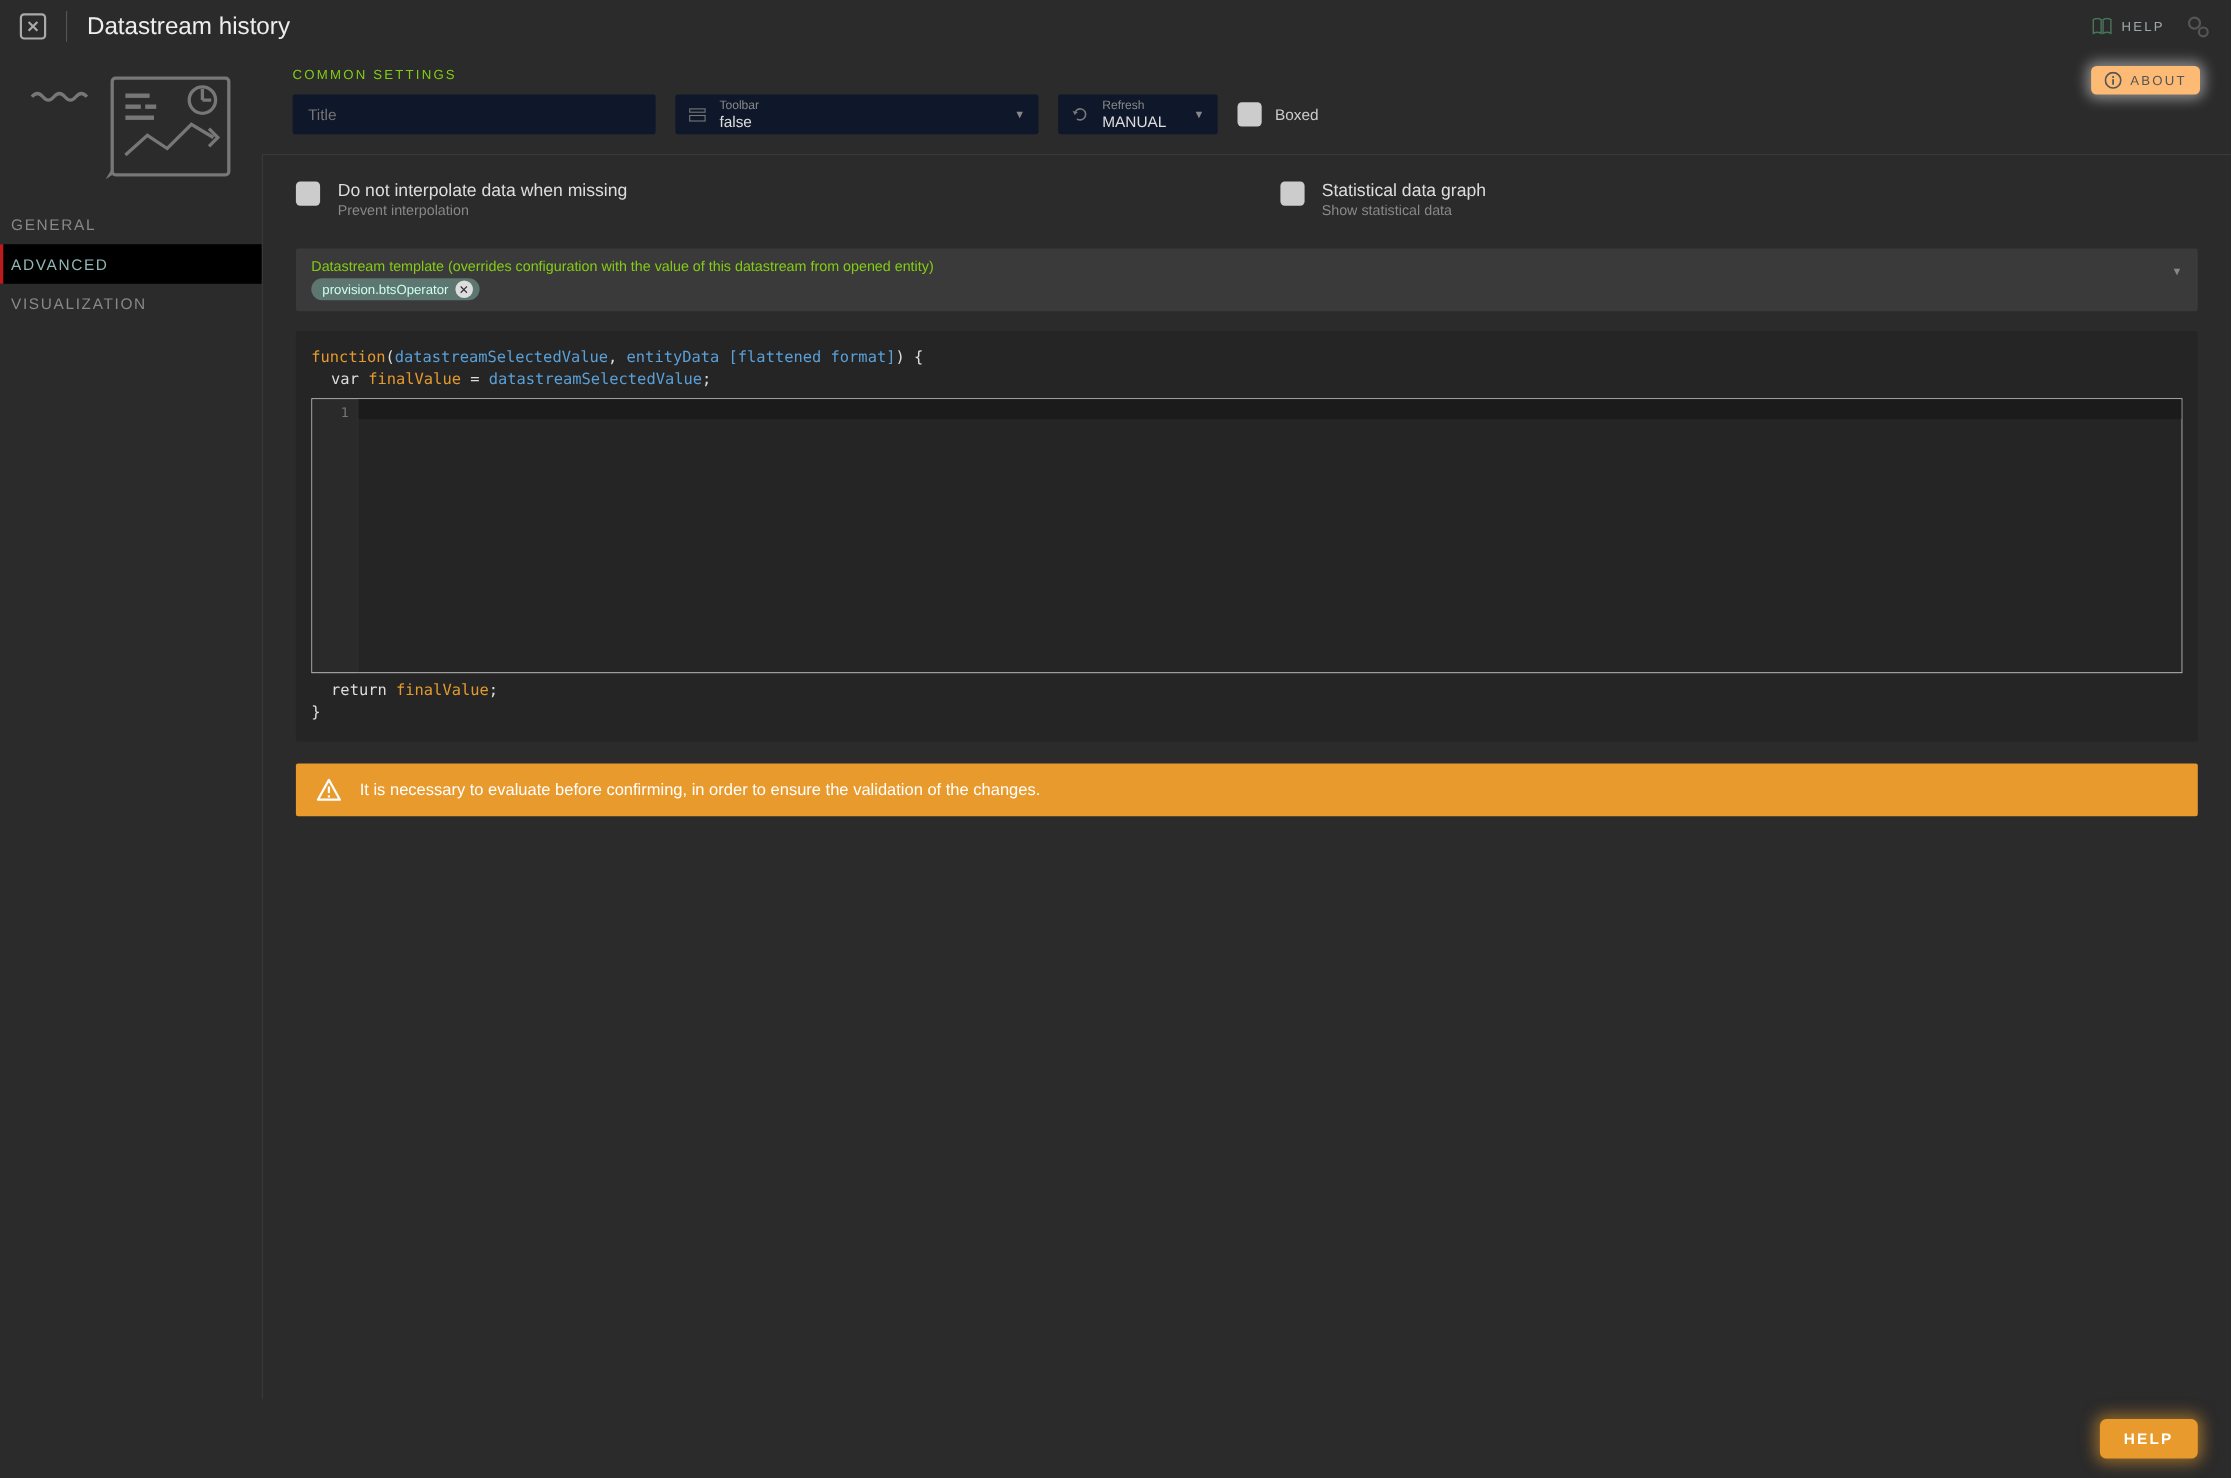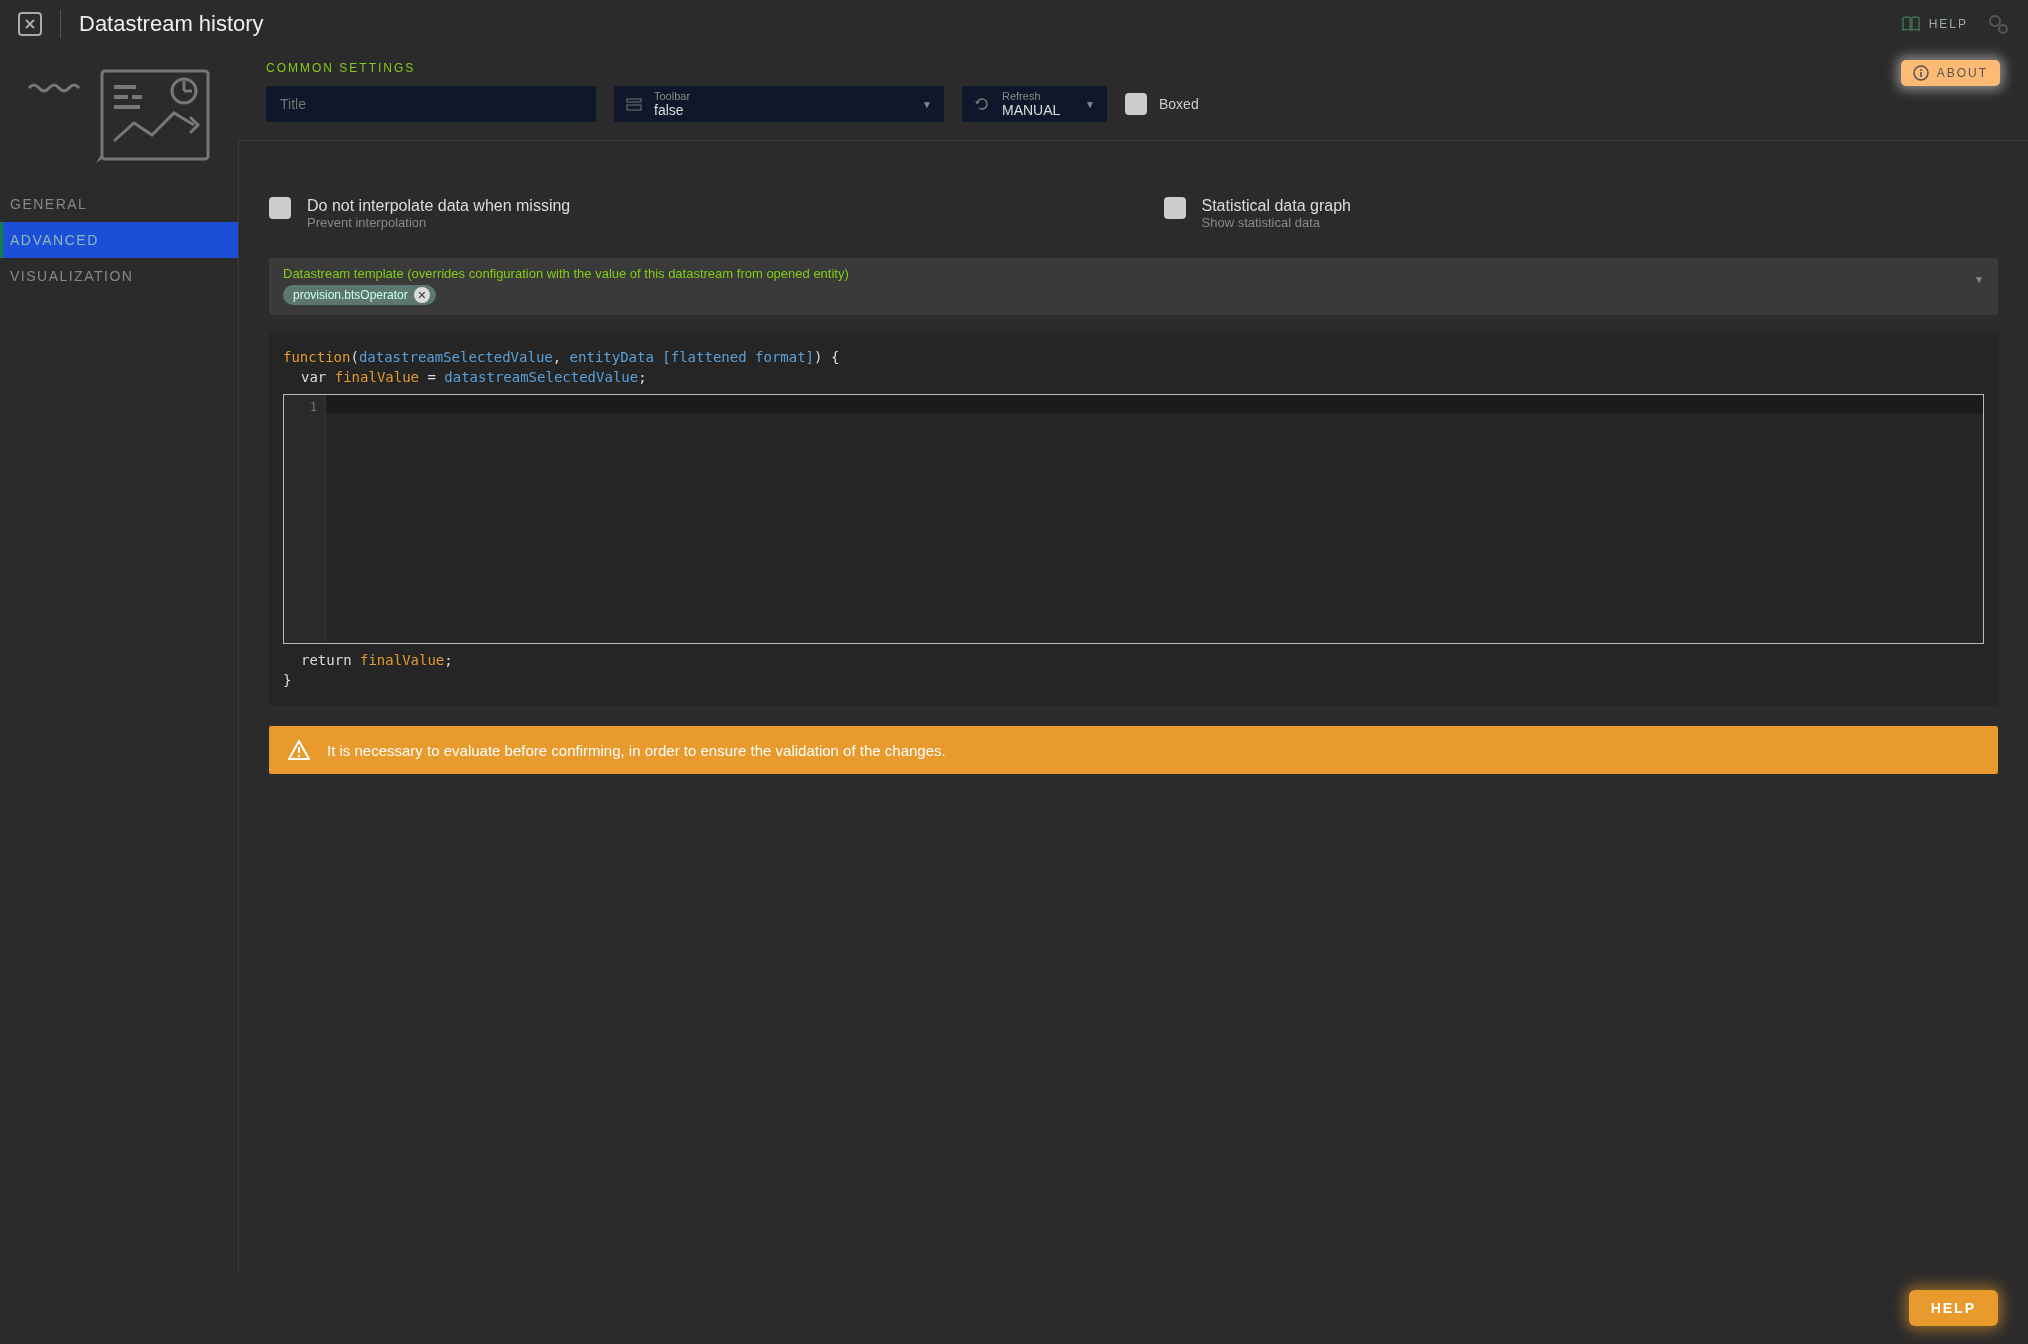--- a/index.html
+++ b/index.html
@@ -39,22 +39,22 @@
     width:190px;height:110px;
     display:flex;align-items:center;justify-content:center;
   }
   .side-nav{display:flex;flex-direction:column;}
   .side-item{
     padding:10px 10px;font-size:14px;letter-spacing:1.5px;
     color:#888;cursor:pointer;text-align:left;
   }
   .side-item.active{
     color:#8fb9b6;
-    border-left:3px solid #15803d;
-    background:#1d4ed8;
+    border-left:3px solid #b91c1c;
+    background:#000000;
     padding-left:7px;
   }
   
   
   .right{flex:1;display:flex;flex-direction:column;min-width:0;}
   .common-row{
     padding:12px 28px 18px 28px;
   }
   .common-label{font-size:12px;letter-spacing:2px;color:#84cc16;margin-bottom:10px;}
   .common-fields{display:flex;align-items:center;gap:18px;}
@@ -95,21 +95,21 @@
     flex:1;overflow:auto;
     border-top:1px solid #3a3a3a;border-left:1px solid #3a3a3a;
     padding:24px 30px 40px 30px;
     position:relative;
   }
   .main-scroll::-webkit-scrollbar{width:8px;}
   .main-scroll::-webkit-scrollbar-thumb{background:#cec9b0;border-radius:4px;}
   .main-scroll::-webkit-scrollbar-track{background:#333;}
   
   .check-row{display:flex;gap:60px;margin-bottom:28px;}
-  .check-item{display:flex;gap:16px;align-items:flex-start;flex:1;margin-top:32px;}
+  .check-item{display:flex;gap:16px;align-items:flex-start;flex:1;}
   .check-texts .t1{font-size:16px;color:#ddd;}
   .check-texts .t2{font-size:13px;color:#888;}
   
   .template-bar{
     background:#3a3a3a;border-radius:2px;
     padding:8px 14px 10px 14px;margin-bottom:18px;
     position:relative;
   }
   .template-bar .lbl{font-size:13px;color:#84cc16;}
   .chip{

